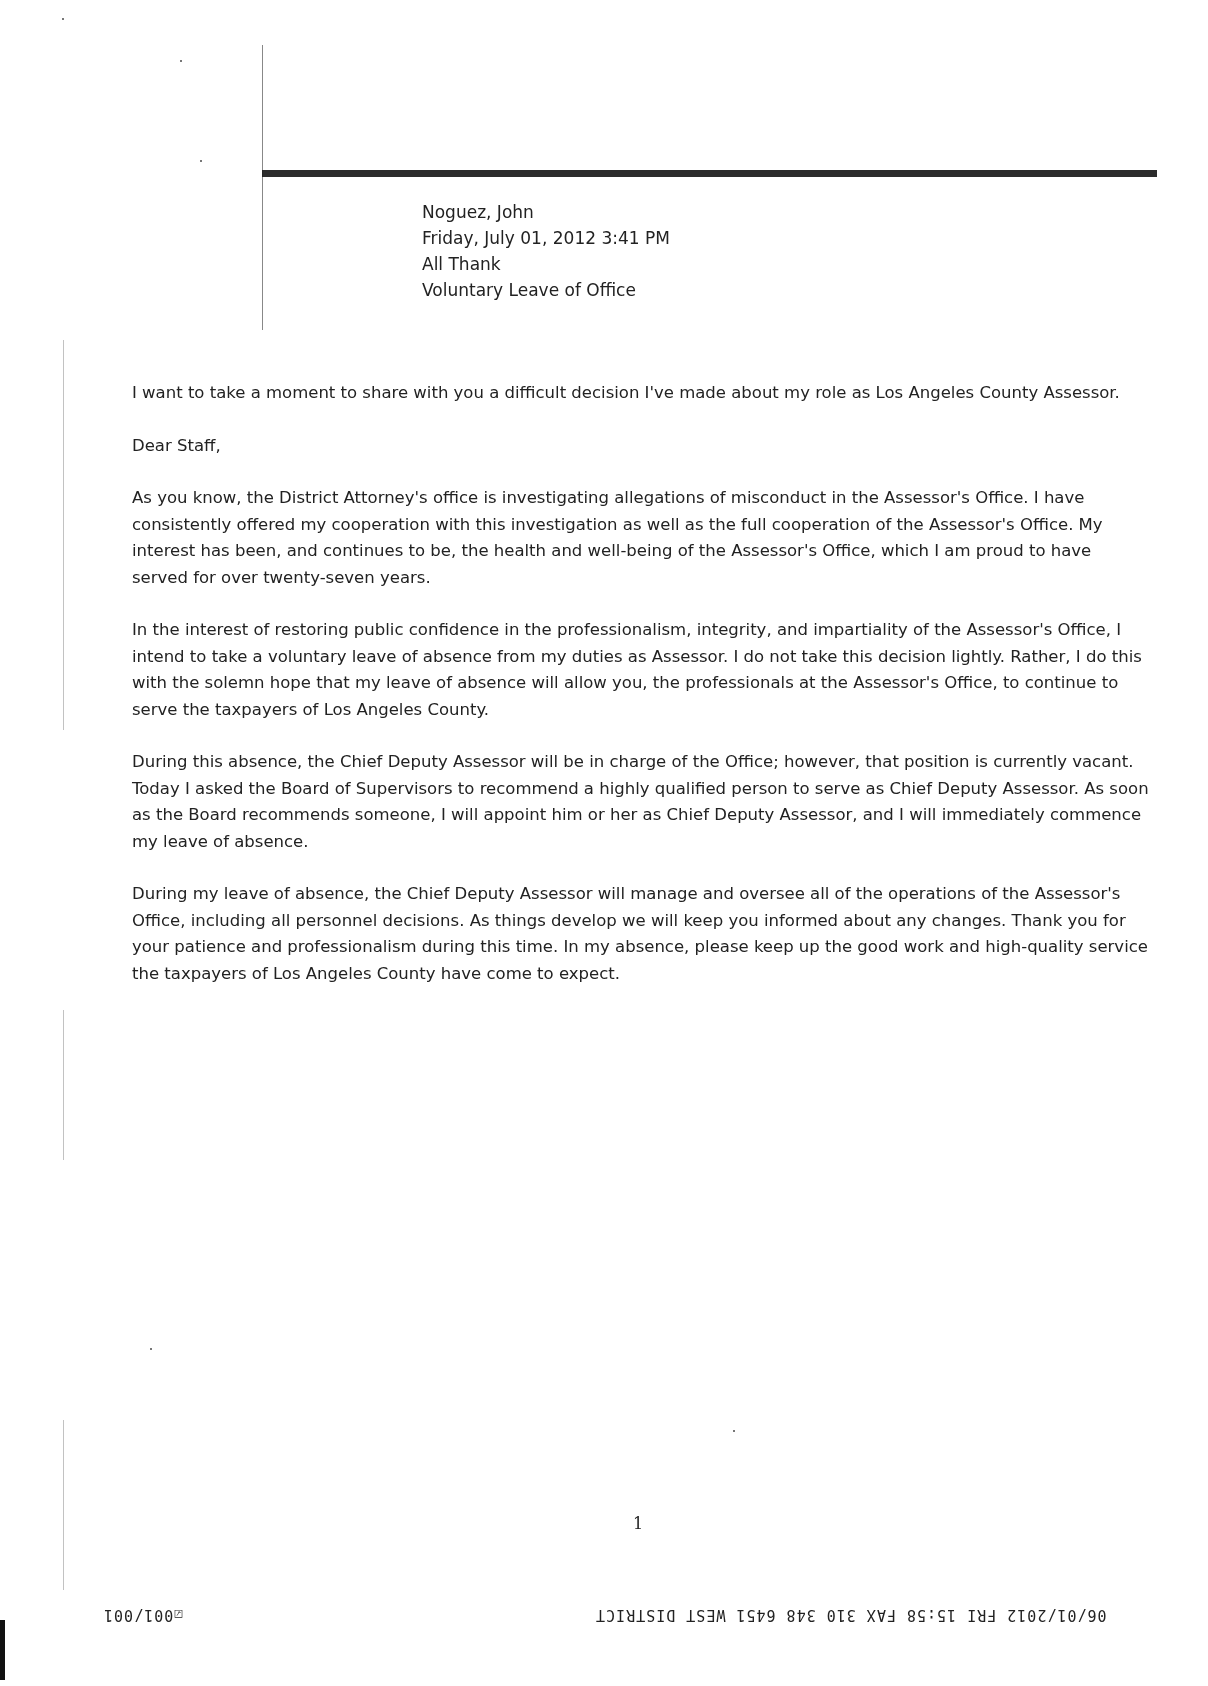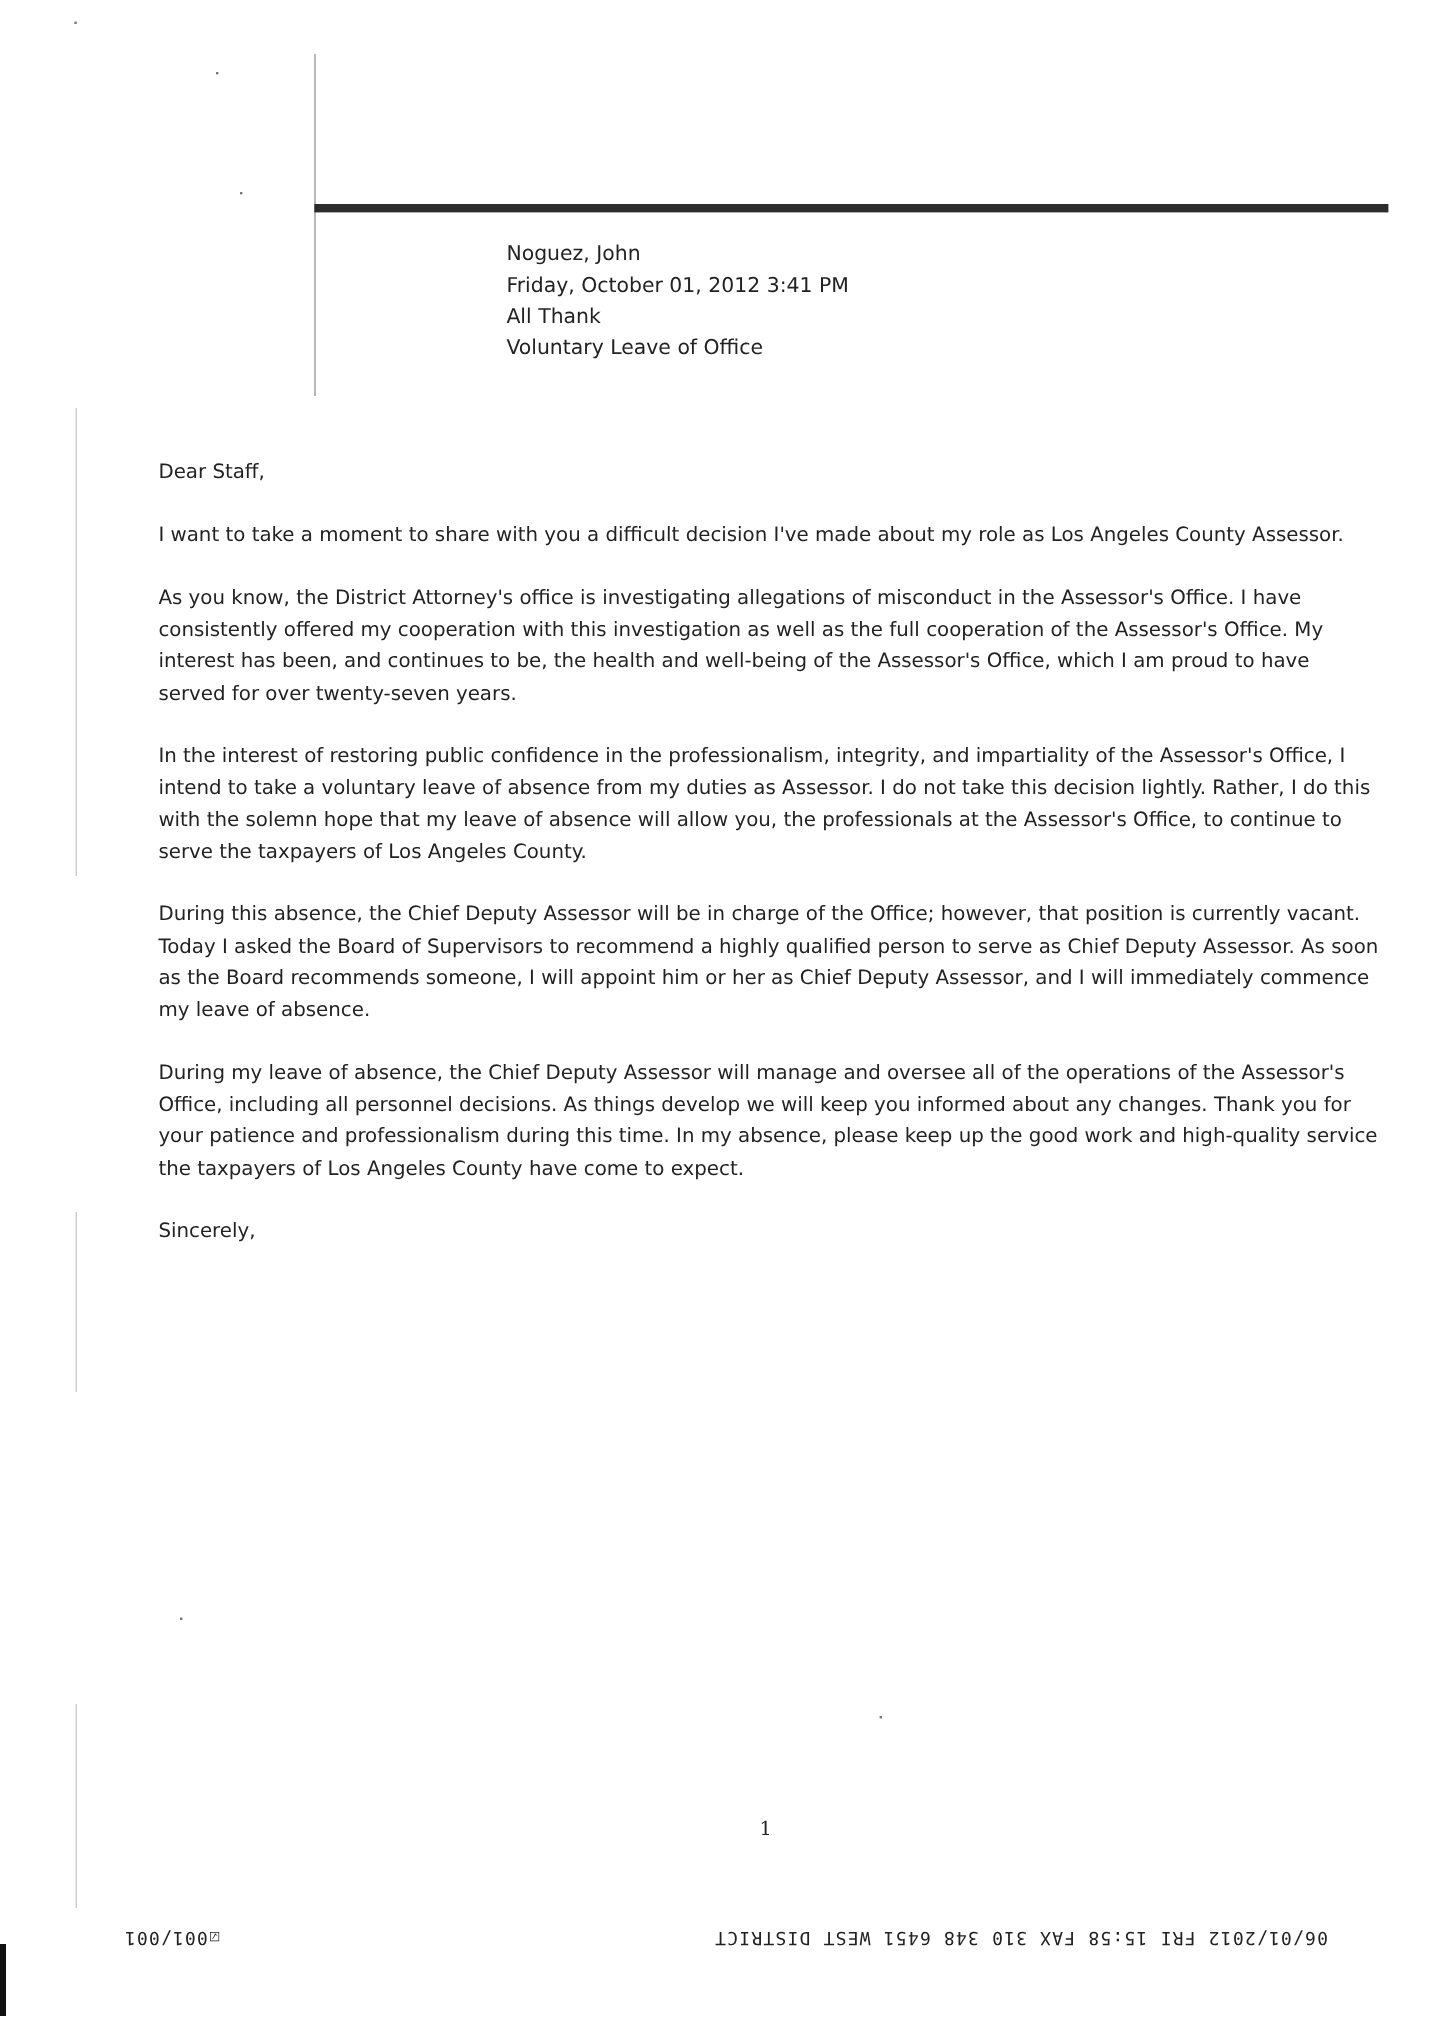--- a/index.html
+++ b/index.html
@@ -24,33 +24,32 @@
   </style>
 </head>
 <body>
 
 <div class="page">
   <div class="vline"></div>
   <div class="rule"></div>
 
   <div class="header">
     <div>Noguez, John</div>
-    <div>Friday, October 01, 2012 3:41 PM</div>
+    <div>Friday, July 01, 2012 3:41 PM</div>
     <div>All Thank</div>
     <div>Voluntary Leave of Office</div>
   </div>
 
   <div class="body">
+    <p>I want to take a moment to share with you a difficult decision I've made about my role as Los Angeles County Assessor.</p>
     <p>Dear Staff,</p>
-    <p>I want to take a moment to share with you a difficult decision I've made about my role as Los Angeles County Assessor.</p>
     <p>As you know, the District Attorney's office is investigating allegations of misconduct in the Assessor's Office. I have consistently offered my cooperation with this investigation as well as the full cooperation of the Assessor's Office.  My interest has been, and continues to be, the health and well-being of the Assessor's Office, which I am proud to have served for over twenty-seven years.</p>
     <p>In the interest of restoring public confidence in the professionalism, integrity, and impartiality of the Assessor's Office, I intend to take a voluntary leave of absence from my duties as Assessor. I do not take this decision lightly. Rather, I do this with the solemn hope that my leave of absence will allow you, the professionals at the Assessor's Office, to continue to serve the taxpayers of Los Angeles County.</p>
     <p>During this absence, the Chief Deputy Assessor will be in charge of the Office; however, that position is currently vacant.  Today I asked the Board of Supervisors to recommend a highly qualified person to serve as Chief Deputy Assessor.  As soon as the Board recommends someone, I will appoint him or her as Chief Deputy Assessor, and I will immediately commence my leave of absence.</p>
     <p>During my leave of absence, the Chief Deputy Assessor will manage and oversee all of the operations of the Assessor's Office, including all personnel decisions.  As things develop we will keep you informed about any changes.  Thank you for your patience and professionalism during this time.  In my absence, please keep up the good work and high-quality service the taxpayers of Los Angeles County have come to expect.</p>
-    <p>Sincerely,</p>
   </div>
 
   <div class="page-num">1</div>
 
   <div class="fax fax-left">☑001/001</div>
   <div class="fax fax-right">06/01/2012 FRI 15:58  FAX 310 348 6451 WEST DISTRICT</div>
 
   <div class="left-mark"></div>
   <div class="tick-line" style="top:340px;height:390px;"></div>
   <div class="tick-line" style="top:1010px;height:150px;"></div>

